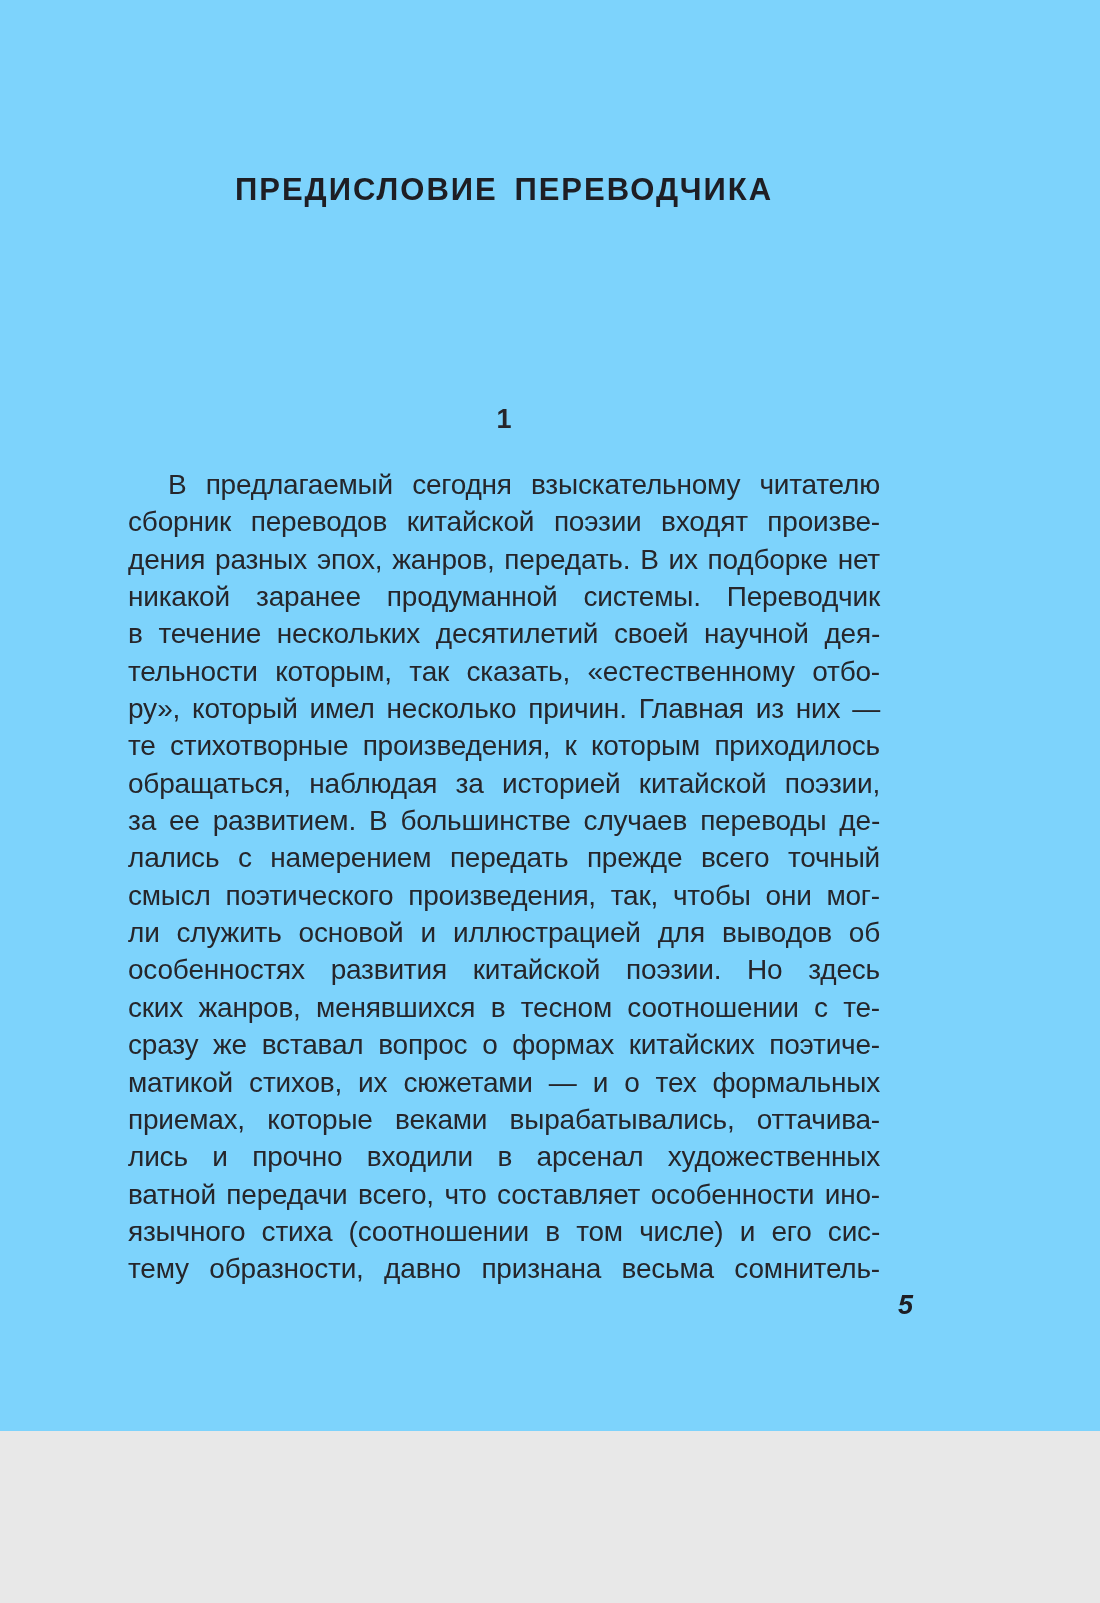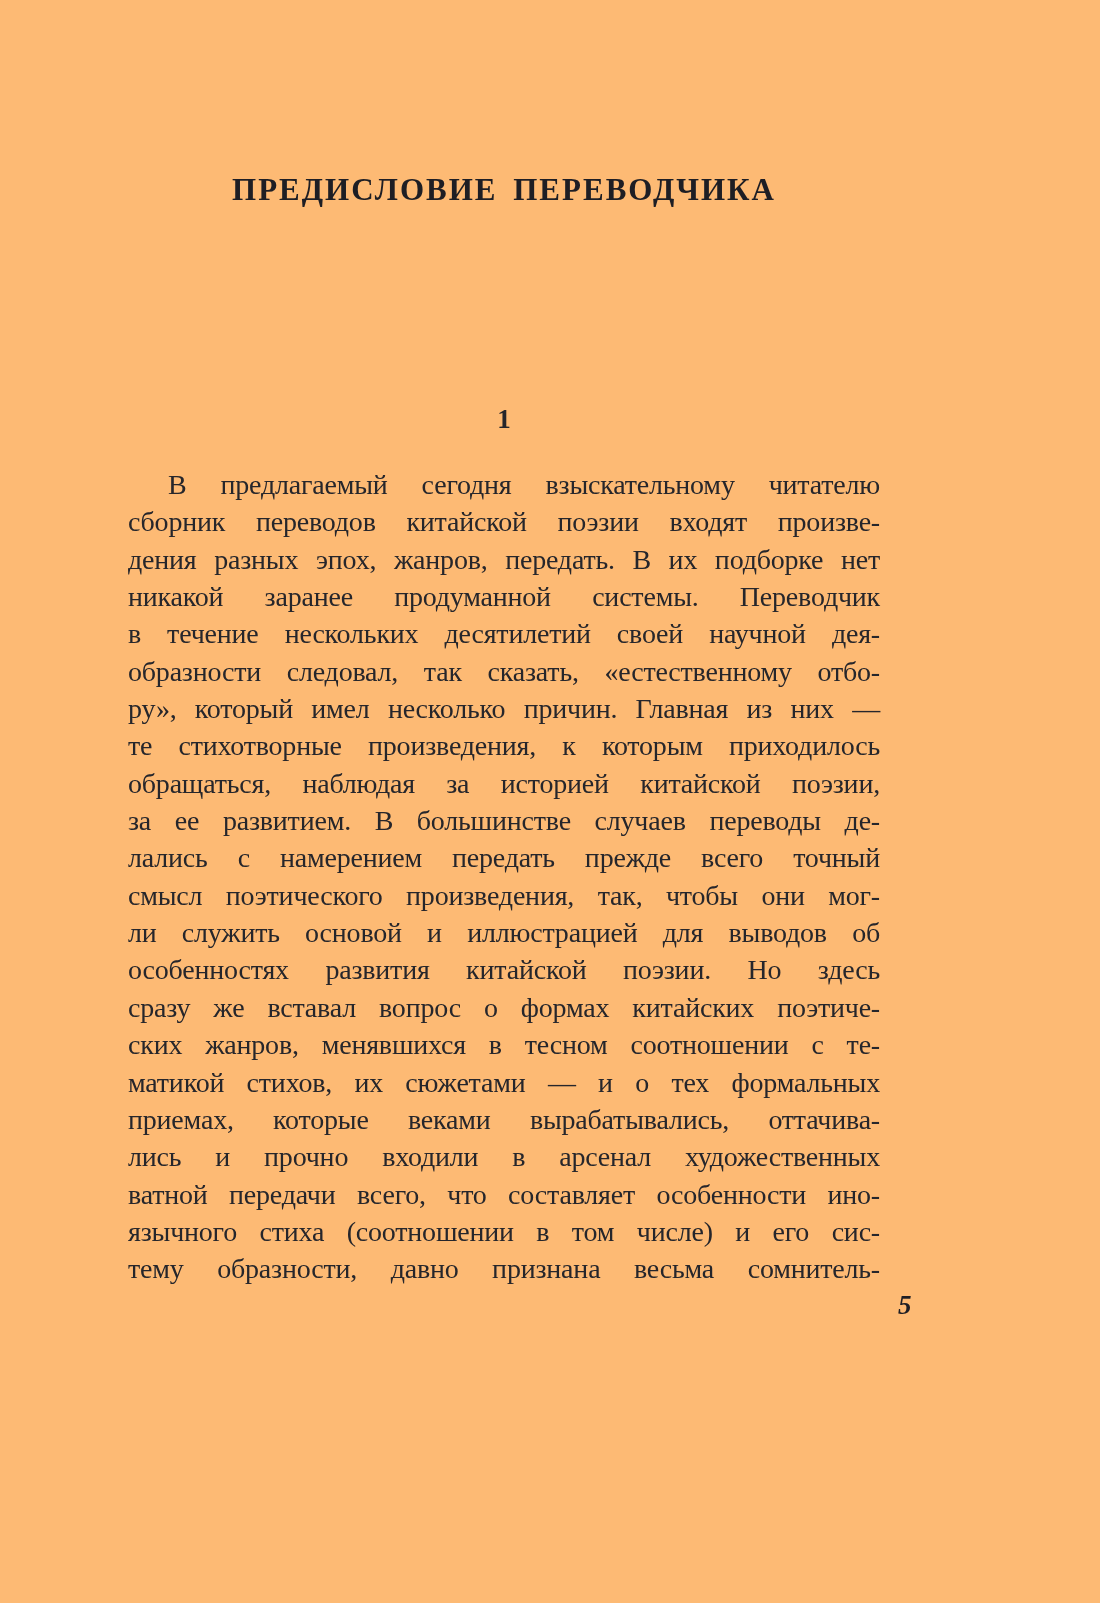--- a/index.html
+++ b/index.html
@@ -3,24 +3,24 @@
 <meta charset="utf-8">
 <style>
   html, body {
     margin: 0;
     padding: 0;
     background: #e8e8e8;
   }
   .page {
     position: relative;
     width: 1100px;
-    height: 1603px;
+    height: 1431px;
     margin: 0 auto;
-    background: #fdba74;
-    font-family: Liberation Serif, serif;
+    background: #7dd3fc;
+    font-family: Liberation Sans, sans-serif;
     color: #26262b;
     overflow: hidden;
   }
   .chapter-title {
     position: absolute;
     top: 172px;
     left: 128px;
     width: 752px;
     text-align: center;
     font-size: 31px;
@@ -74,31 +74,31 @@
   <div class="chapter-title">ПРЕДИСЛОВИЕ ПЕРЕВОДЧИКА</div>
 
   <div class="section-number">1</div>
 
   <div class="paragraph">
       <div class="text-line indent">В предлагаемый сегодня взыскательному читателю</div>
       <div class="text-line">сборник переводов китайской поэзии входят произве-</div>
       <div class="text-line">дения разных эпох, жанров, передать. В их подборке нет</div>
       <div class="text-line">никакой заранее продуманной системы. Переводчик</div>
       <div class="text-line">в течение нескольких десятилетий своей научной дея-</div>
-      <div class="text-line">образности следовал, так сказать, «естественному отбо-</div>
+      <div class="text-line">тельности которым, так сказать, «естественному отбо-</div>
       <div class="text-line">ру», который имел несколько причин. Главная из них —</div>
       <div class="text-line">те стихотворные произведения, к которым приходилось</div>
       <div class="text-line">обращаться, наблюдая за историей китайской поэзии,</div>
       <div class="text-line">за ее развитием. В большинстве случаев переводы де-</div>
       <div class="text-line">лались с намерением передать прежде всего точный</div>
       <div class="text-line">смысл поэтического произведения, так, чтобы они мог-</div>
       <div class="text-line">ли служить основой и иллюстрацией для выводов об</div>
       <div class="text-line">особенностях развития китайской поэзии. Но здесь</div>
+      <div class="text-line">ских жанров, менявшихся в тесном соотношении с те-</div>
       <div class="text-line">сразу же вставал вопрос о формах китайских поэтиче-</div>
-      <div class="text-line">ских жанров, менявшихся в тесном соотношении с те-</div>
       <div class="text-line">матикой стихов, их сюжетами — и о тех формальных</div>
       <div class="text-line">приемах, которые веками вырабатывались, оттачива-</div>
       <div class="text-line">лись и прочно входили в арсенал художественных</div>
       <div class="text-line">ватной передачи всего, что составляет особенности ино-</div>
       <div class="text-line">язычного стиха (соотношении в том числе) и его сис-</div>
       <div class="text-line">тему образности, давно признана весьма сомнитель-</div>
     </div>
 
   <div class="page-number">5</div>
 </div>

